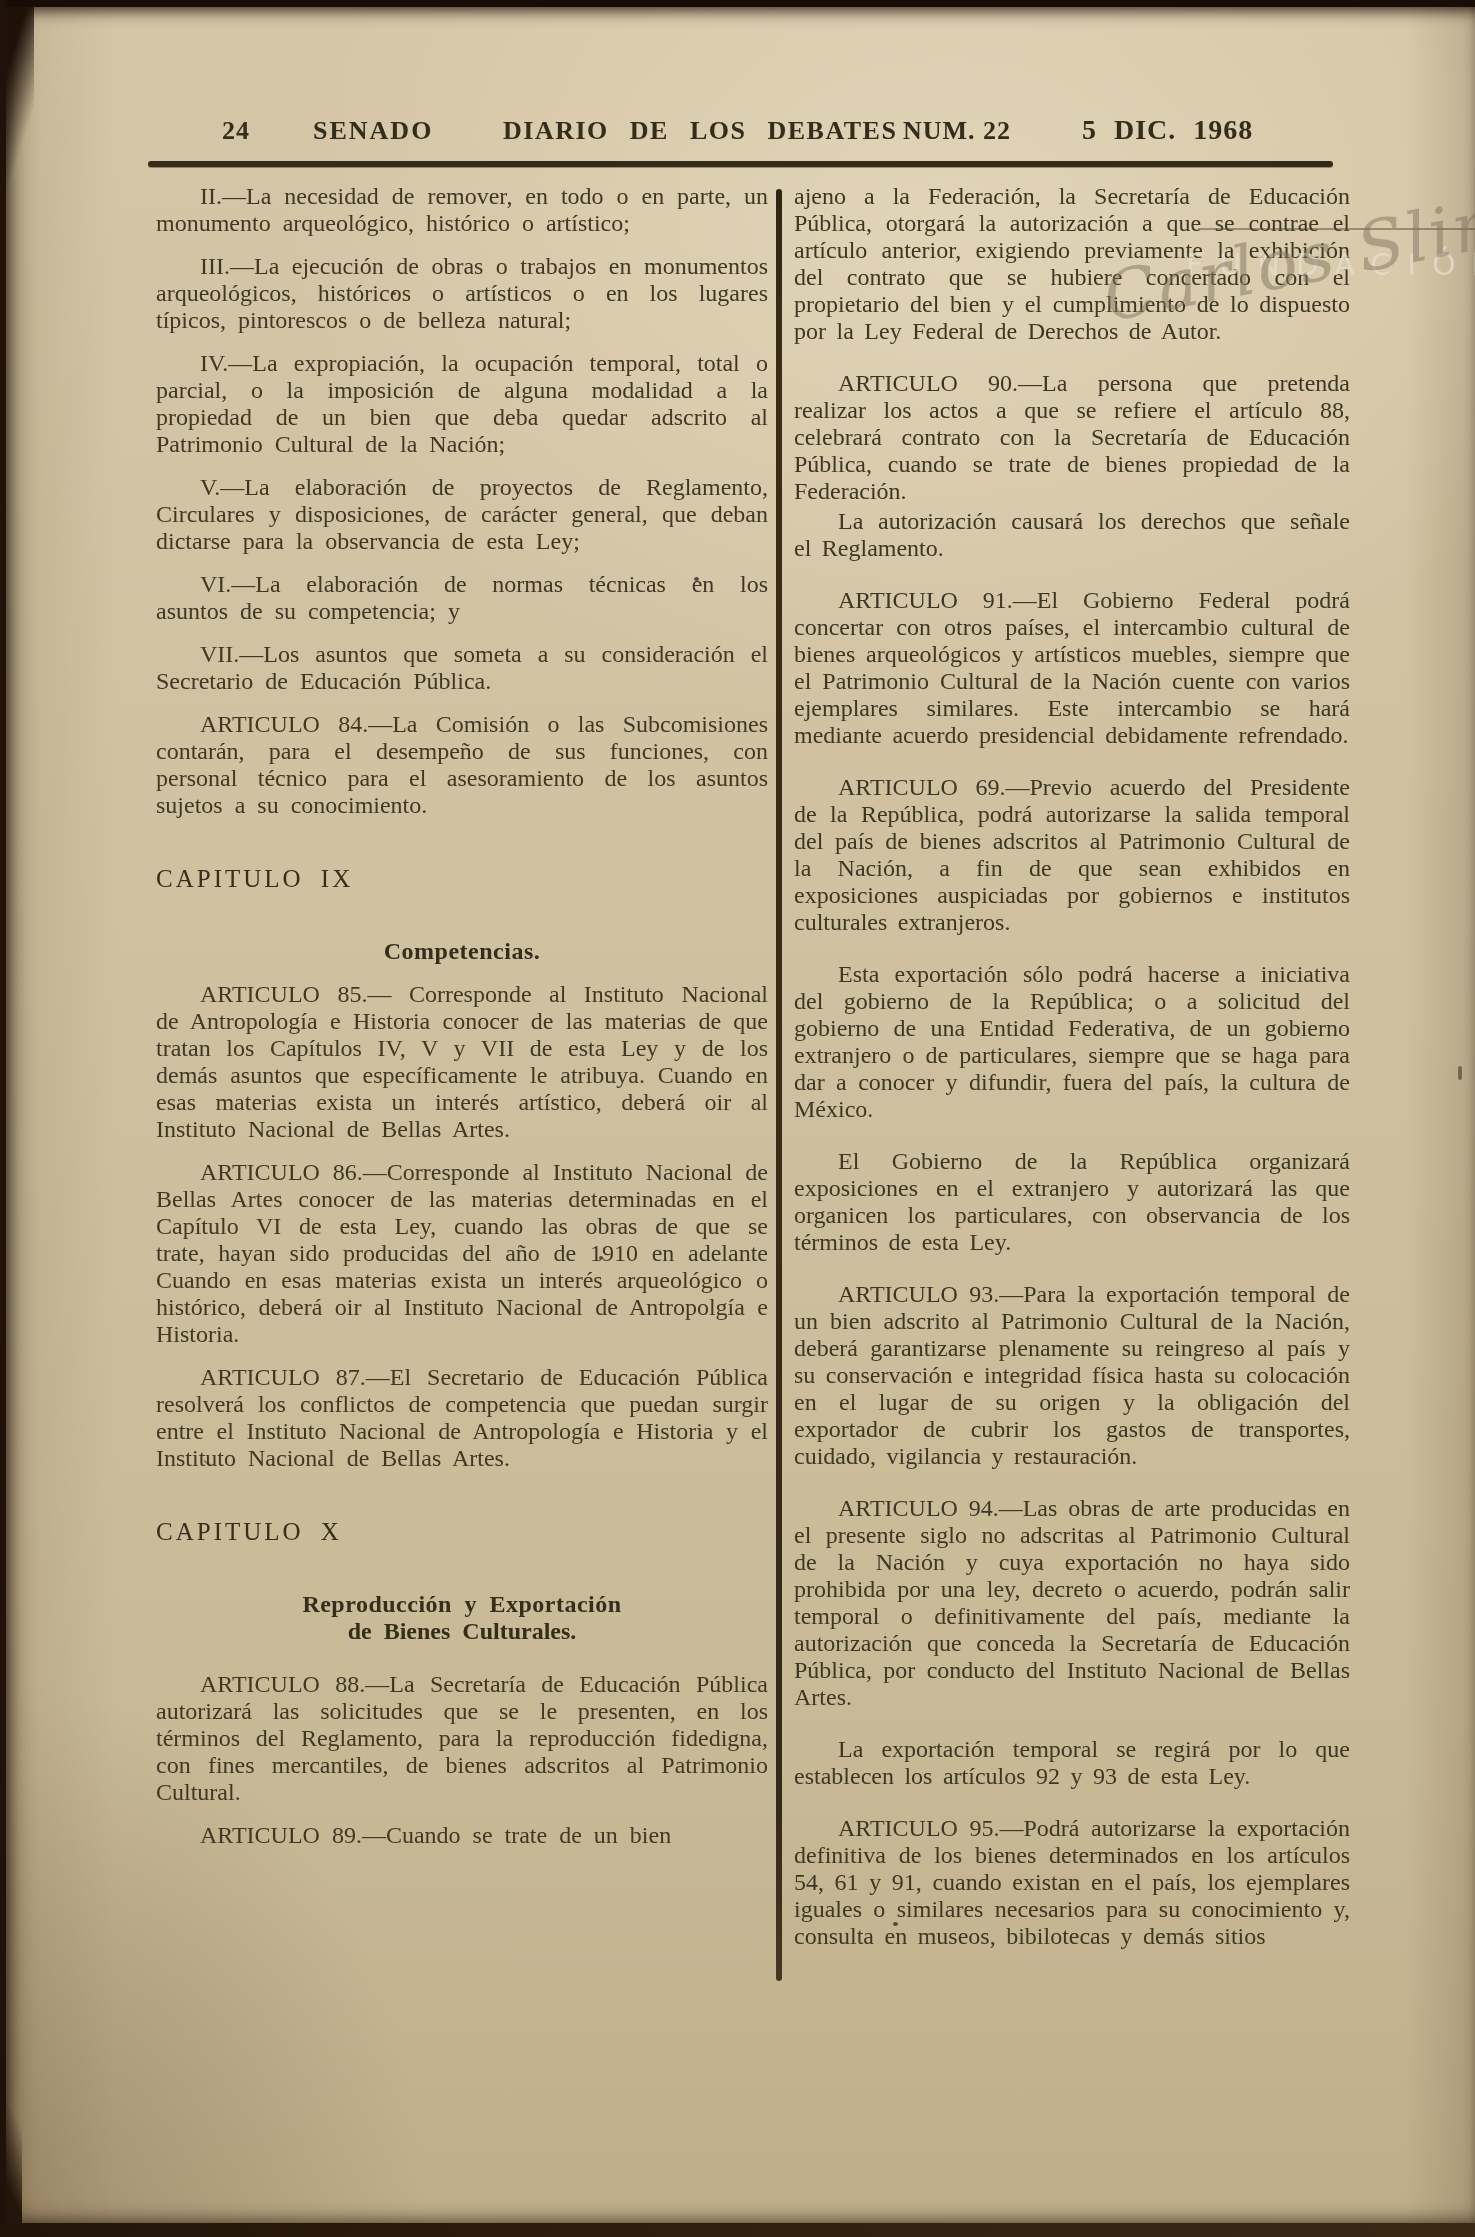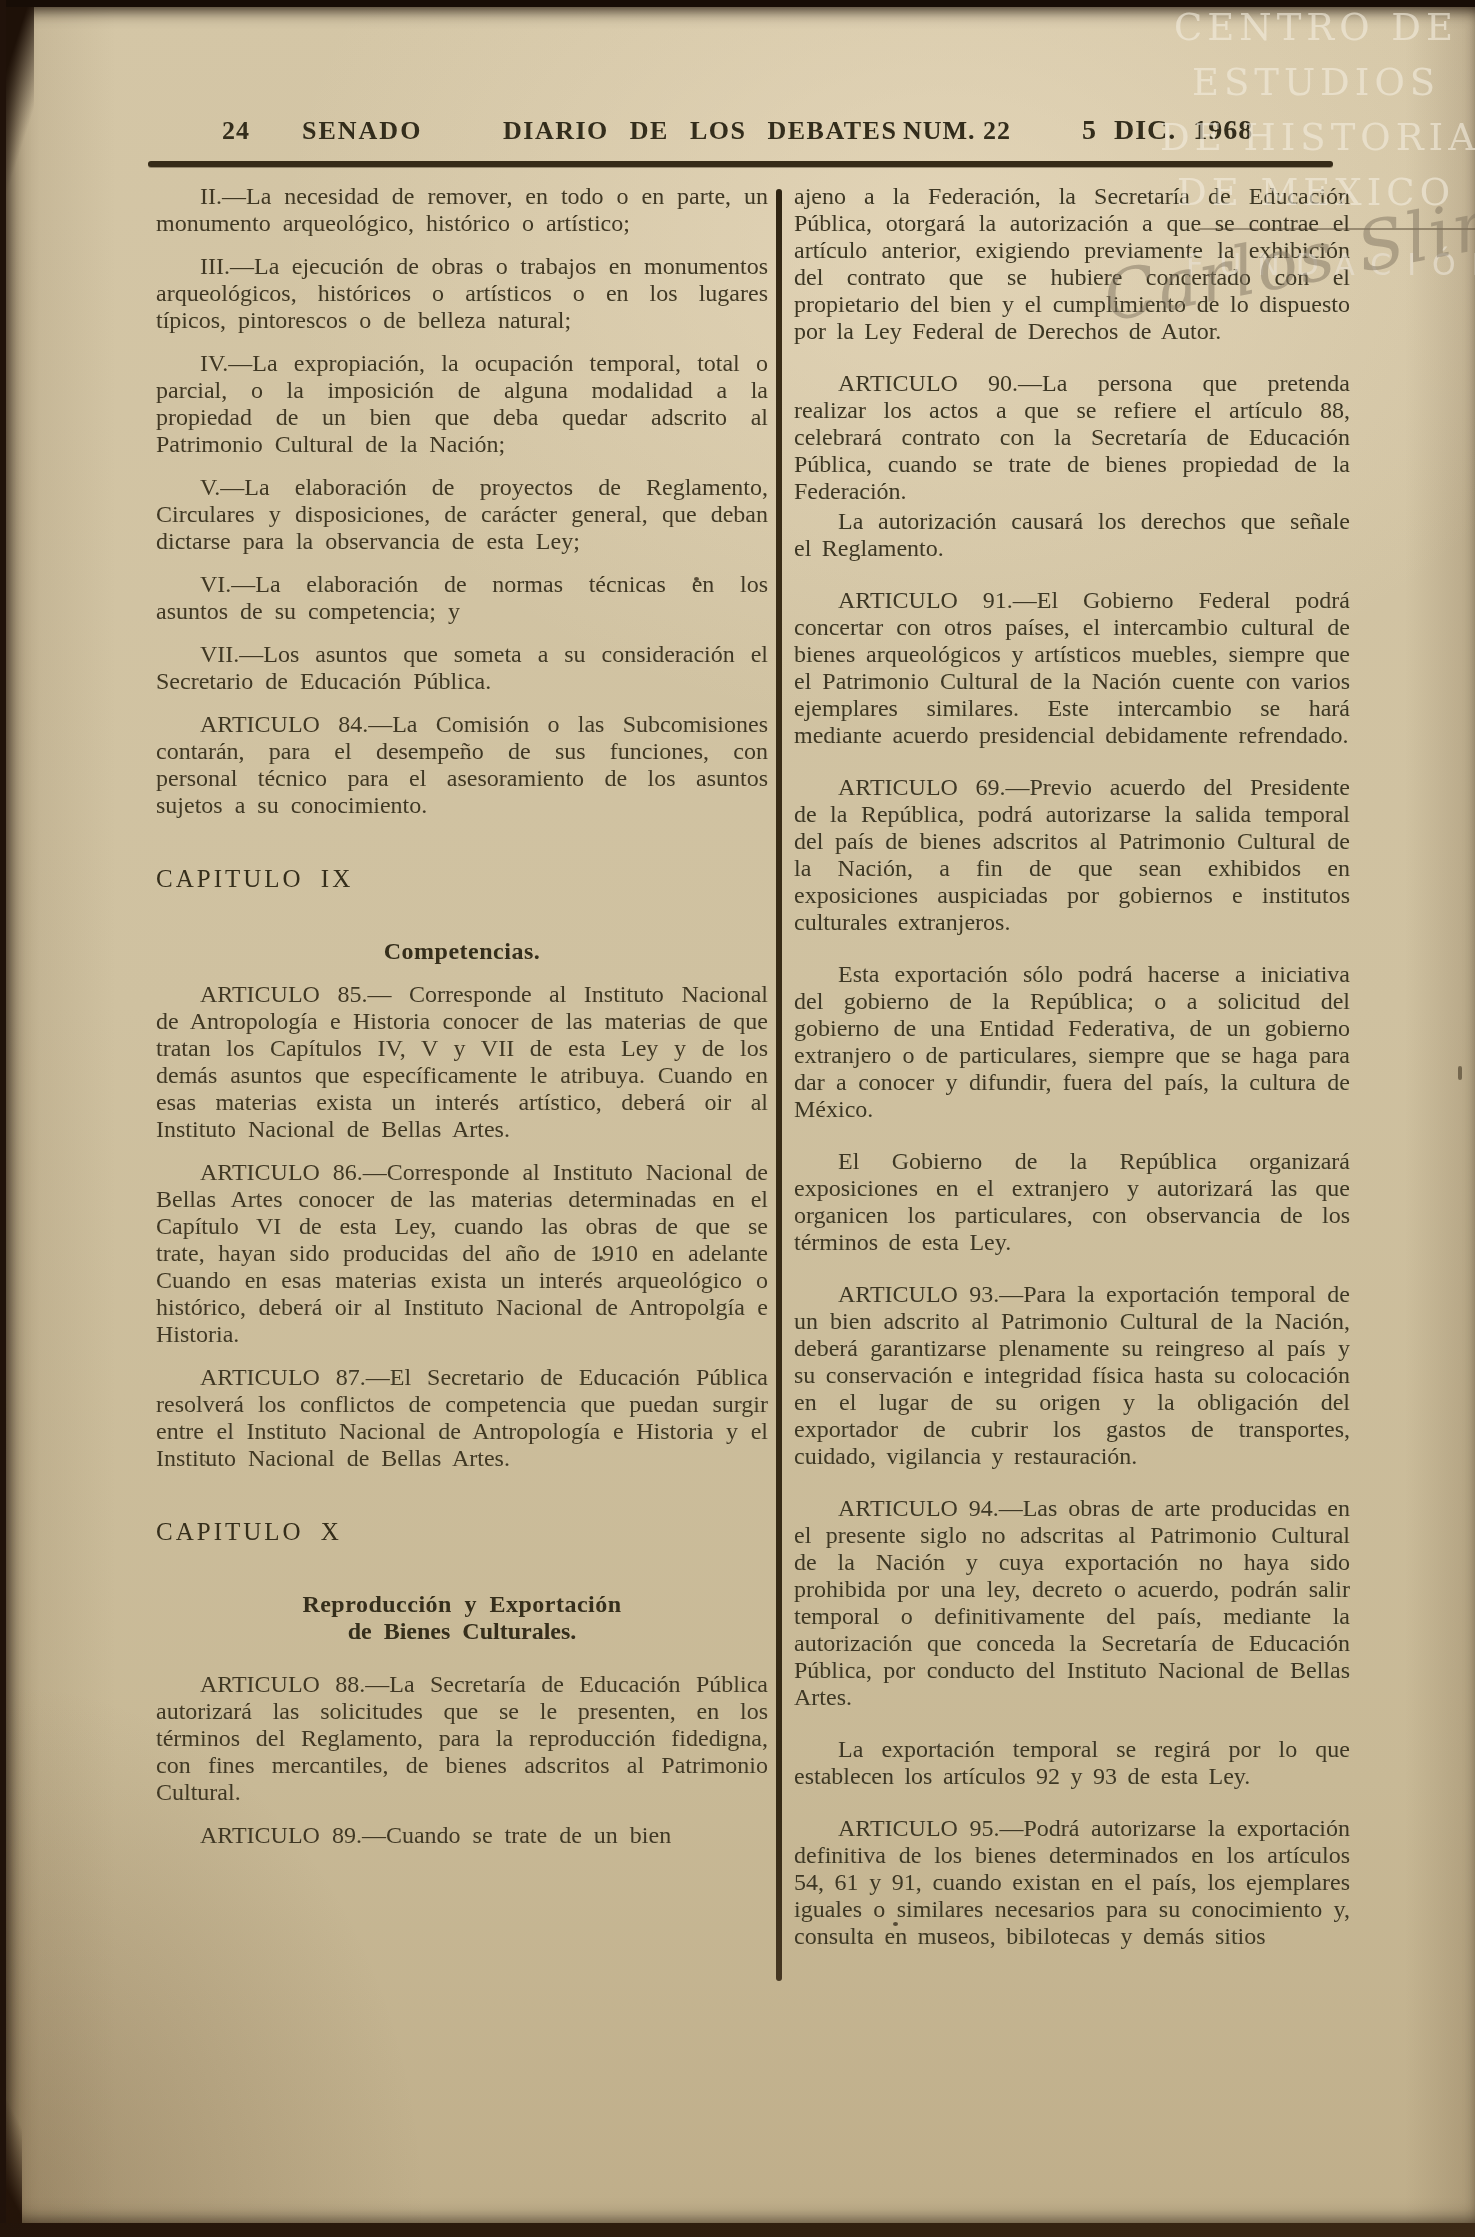--- a/index.html
+++ b/index.html
@@ -26,21 +26,21 @@
   .band-left { position:absolute; left:0; top:0; width:6px; height:100%; background:#20120a; }
   .wedge-tl { position:absolute; left:0; top:0; width:34px; height:240px;
     background:linear-gradient(108deg, #1e1108 0%, #1e1108 26%, rgba(30,17,8,0) 62%); }
   .wedge-bl { position:absolute; left:0; bottom:0; width:22px; height:160px;
     background:linear-gradient(62deg, #241409 0%, #241409 30%, rgba(36,20,9,0) 75%); }
 
   
   .hdr { position:absolute; top:116px; color:#332d1c; font-weight:bold; font-size:26px;
          white-space:nowrap; letter-spacing:1px; }
   .hdr-pagenum   { left:222px; }
-  .hdr-chamber   { left:302px; letter-spacing:2px; }
+  .hdr-chamber   { left:313px; letter-spacing:2px; }
   .hdr-pub       { left:503px; word-spacing:13px; letter-spacing:1.5px; }
   .hdr-issue     { left:903px; letter-spacing:1px; }
   .hdr-date      { left:1082px; font-size:28px; word-spacing:9px; top:114px; }
   .rule { position:absolute; left:148px; top:161px; width:1185px; height:6px;
           background:#362b18; border-radius:3px;
           box-shadow: 0 1px 0 rgba(54,43,24,0.4); }
   .divider { position:absolute; left:776px; top:189px; width:6px; height:1792px;
           background:linear-gradient(180deg,#2e2413,#3a2d18 8%,#352a16 90%,#443622);
           border-radius:3px; }
 
@@ -132,26 +132,20 @@
     <p class="gap">ARTICULO 91.—El Gobierno Federal podrá concertar con otros países, el intercambio cultural de bienes arqueológicos y artísticos muebles, siempre que el Patrimonio Cultural de la Nación cuente con varios ejemplares similares. Este intercambio se hará mediante acuerdo presidencial debidamente refrendado.</p>
     <p class="gap">ARTICULO 69.—Previo acuerdo del Presidente de la República, podrá autorizarse la salida temporal del país de bienes adscritos al Patrimonio Cultural de la Nación, a fin de que sean exhibidos en exposiciones auspiciadas por gobiernos e institutos culturales extranjeros.</p>
     <p class="gap">Esta exportación sólo podrá hacerse a iniciativa del gobierno de la República; o a solicitud del gobierno de una Entidad Federativa, de un gobierno extranjero o de particulares, siempre que se haga para dar a conocer y difundir, fuera del país, la cultura de México.</p>
     <p class="gap">El Gobierno de la República organizará exposiciones en el extranjero y autorizará las que organicen los particulares, con observancia de los términos de esta Ley.</p>
     <p class="gap">ARTICULO 93.—Para la exportación temporal de un bien adscrito al Patrimonio Cultural de la Nación, deberá garantizarse plenamente su reingreso al país y su conservación e integridad física hasta su colocación en el lugar de su origen y la obligación del exportador de cubrir los gastos de transportes, cuidado, vigilancia y restauración.</p>
     <p class="gap">ARTICULO 94.—Las obras de arte producidas en el presente siglo no adscritas al Patrimonio Cultural de la Nación y cuya exportación no haya sido prohibida por una ley, decreto o acuerdo, podrán salir temporal o definitivamente del país, mediante la autorización que conceda la Secretaría de Educación Pública, por conducto del Instituto Nacional de Bellas Artes.</p>
     <p class="gap">La exportación temporal se regirá por lo que establecen los artículos 92 y 93 de esta Ley.</p>
     <p class="gap">ARTICULO 95.—Podrá autorizarse la exportación definitiva de los bienes determinados en los artículos 54, 61 y 91, cuando existan en el país, los ejemplares iguales o similares necesarios para su conocimiento y, consulta en museos, bibilotecas y demás sitios</p>
   </div>
 
-  <div class="wm-block">
-    <div>CENTRO DE</div>
-    <div>ESTUDIOS</div>
-    <div>DE HISTORIA</div>
-    <div>DE MEXICO</div>
-  </div>
   <div class="wm-line"></div>
   <div class="wm-fund">FUNDACIÓN</div>
   <div class="wm-sign">Carlos Slim</div>
 
   <div class="speck sp1"></div>
   <div class="speck sp2"></div>
   <div class="speck sp3"></div>
   <div class="speck sp4"></div>
   <div class="speck sp5"></div>
   <div class="speck sp6"></div>

